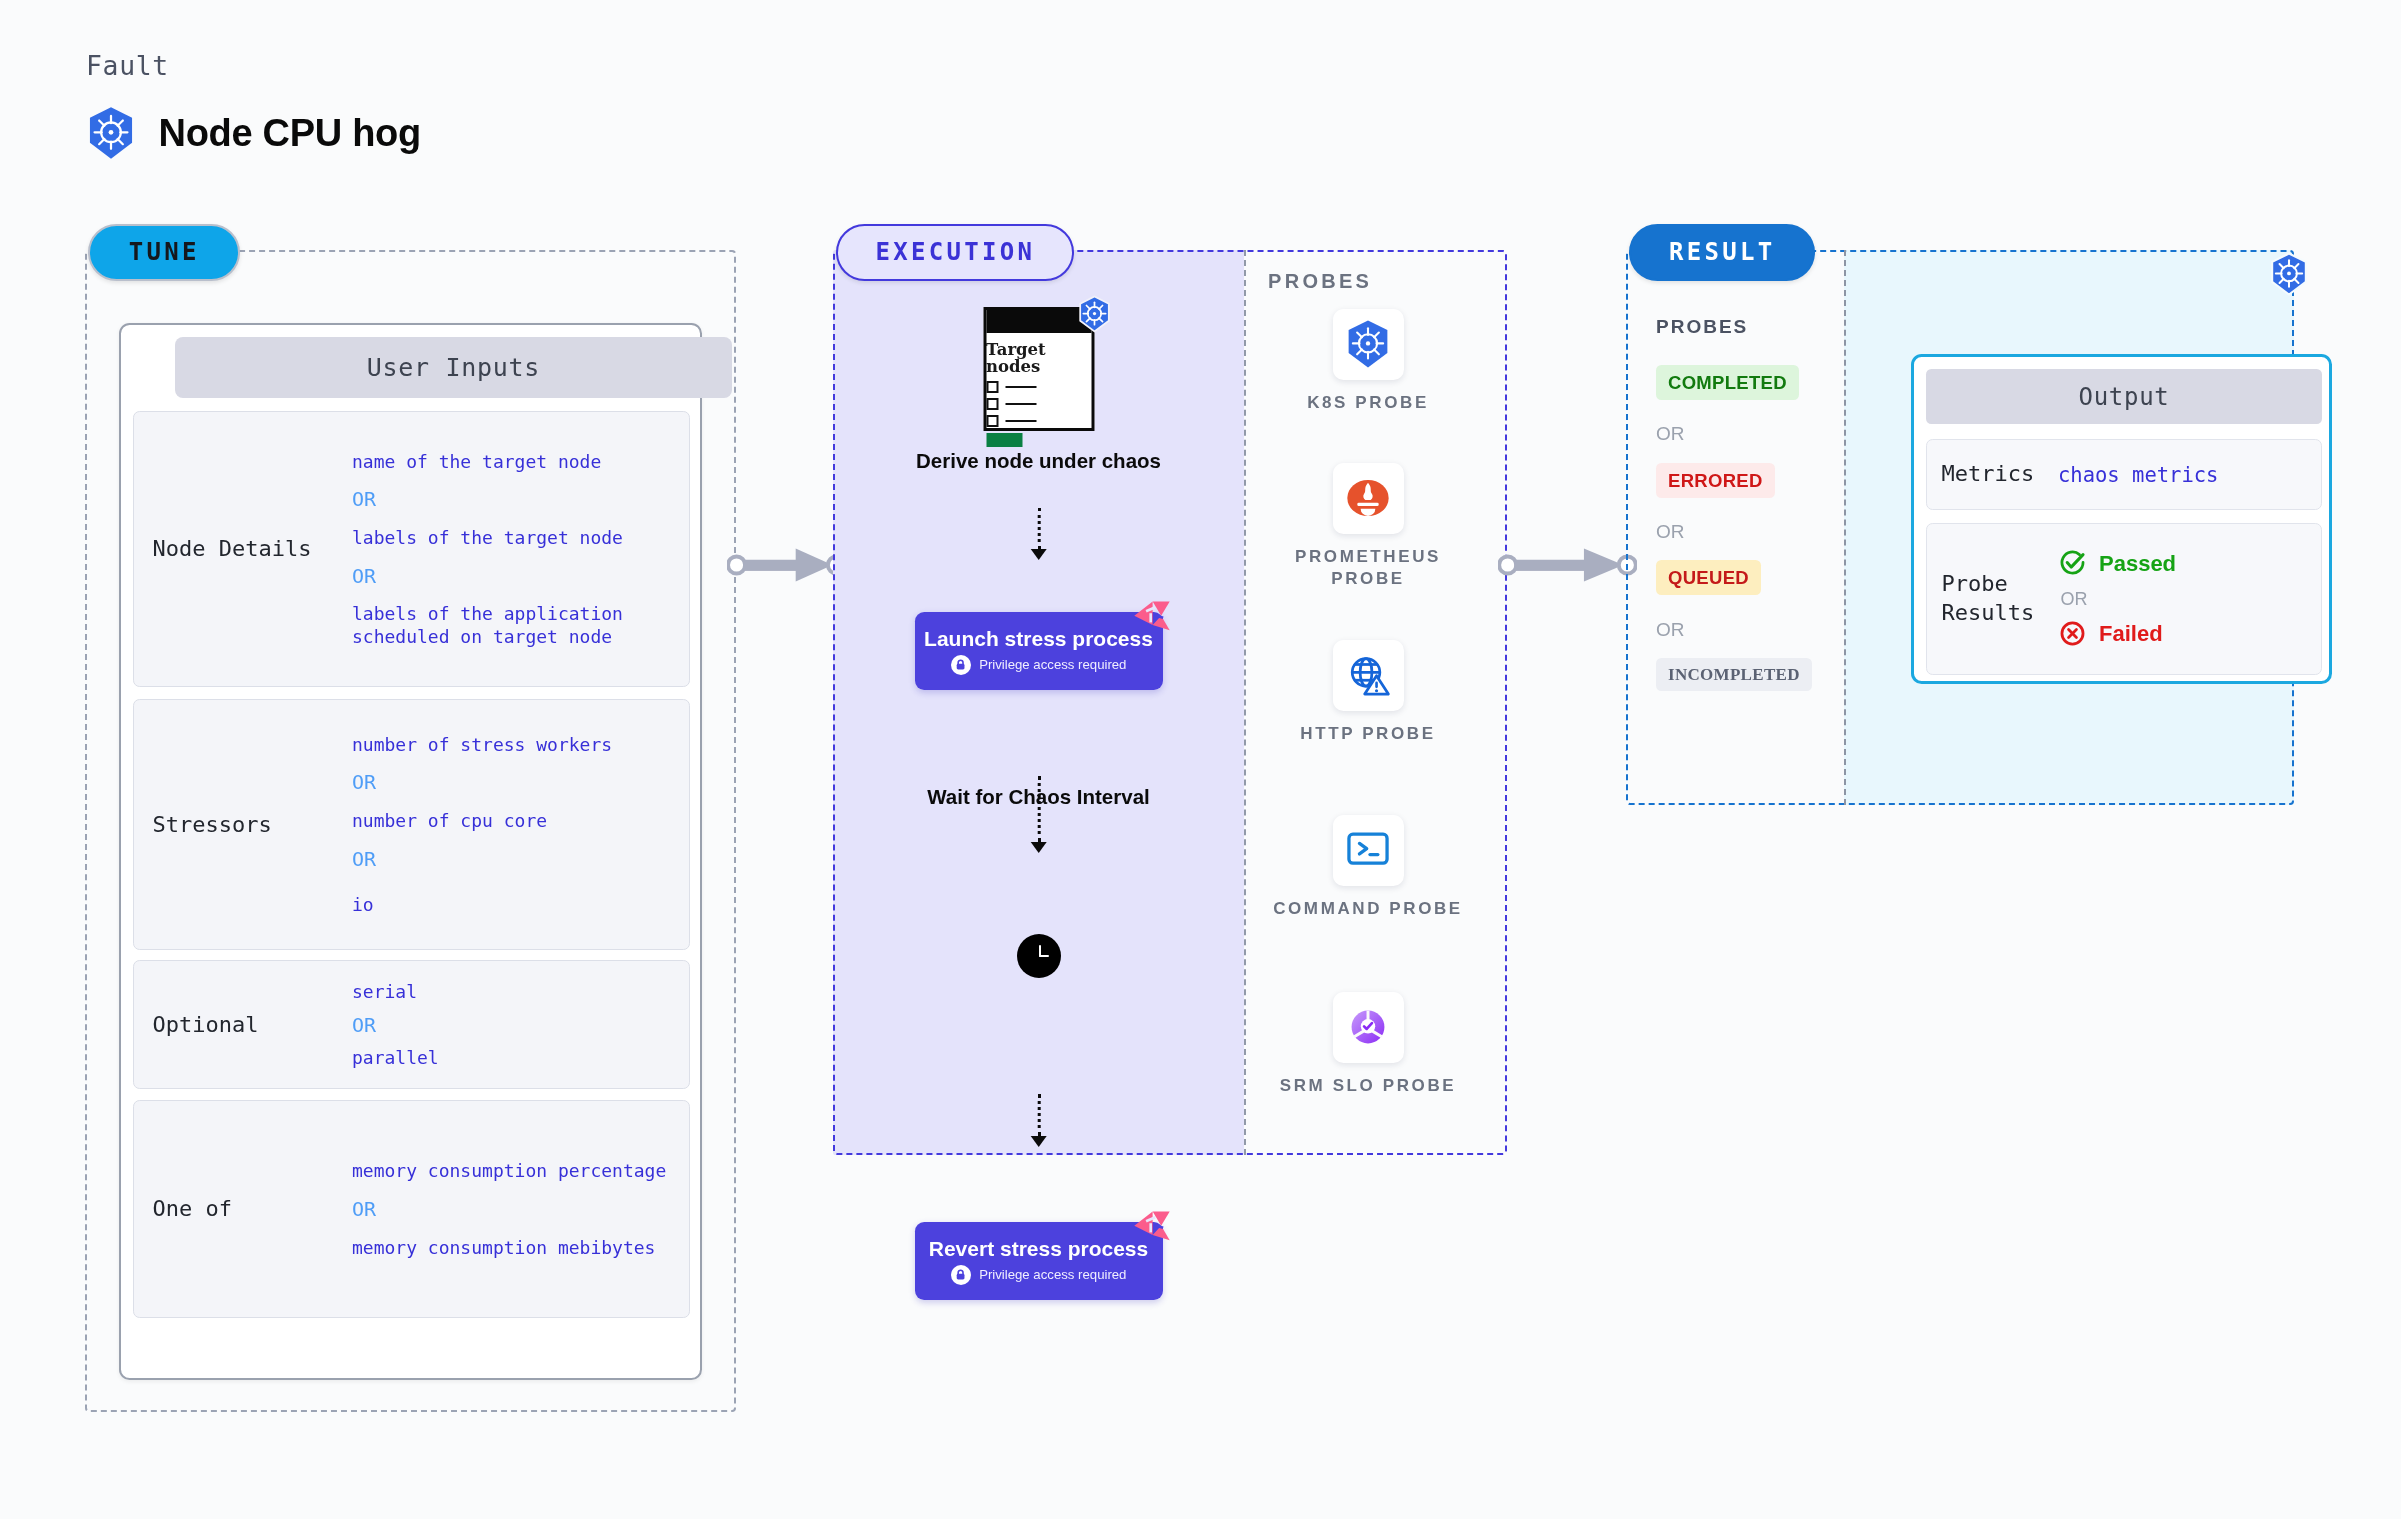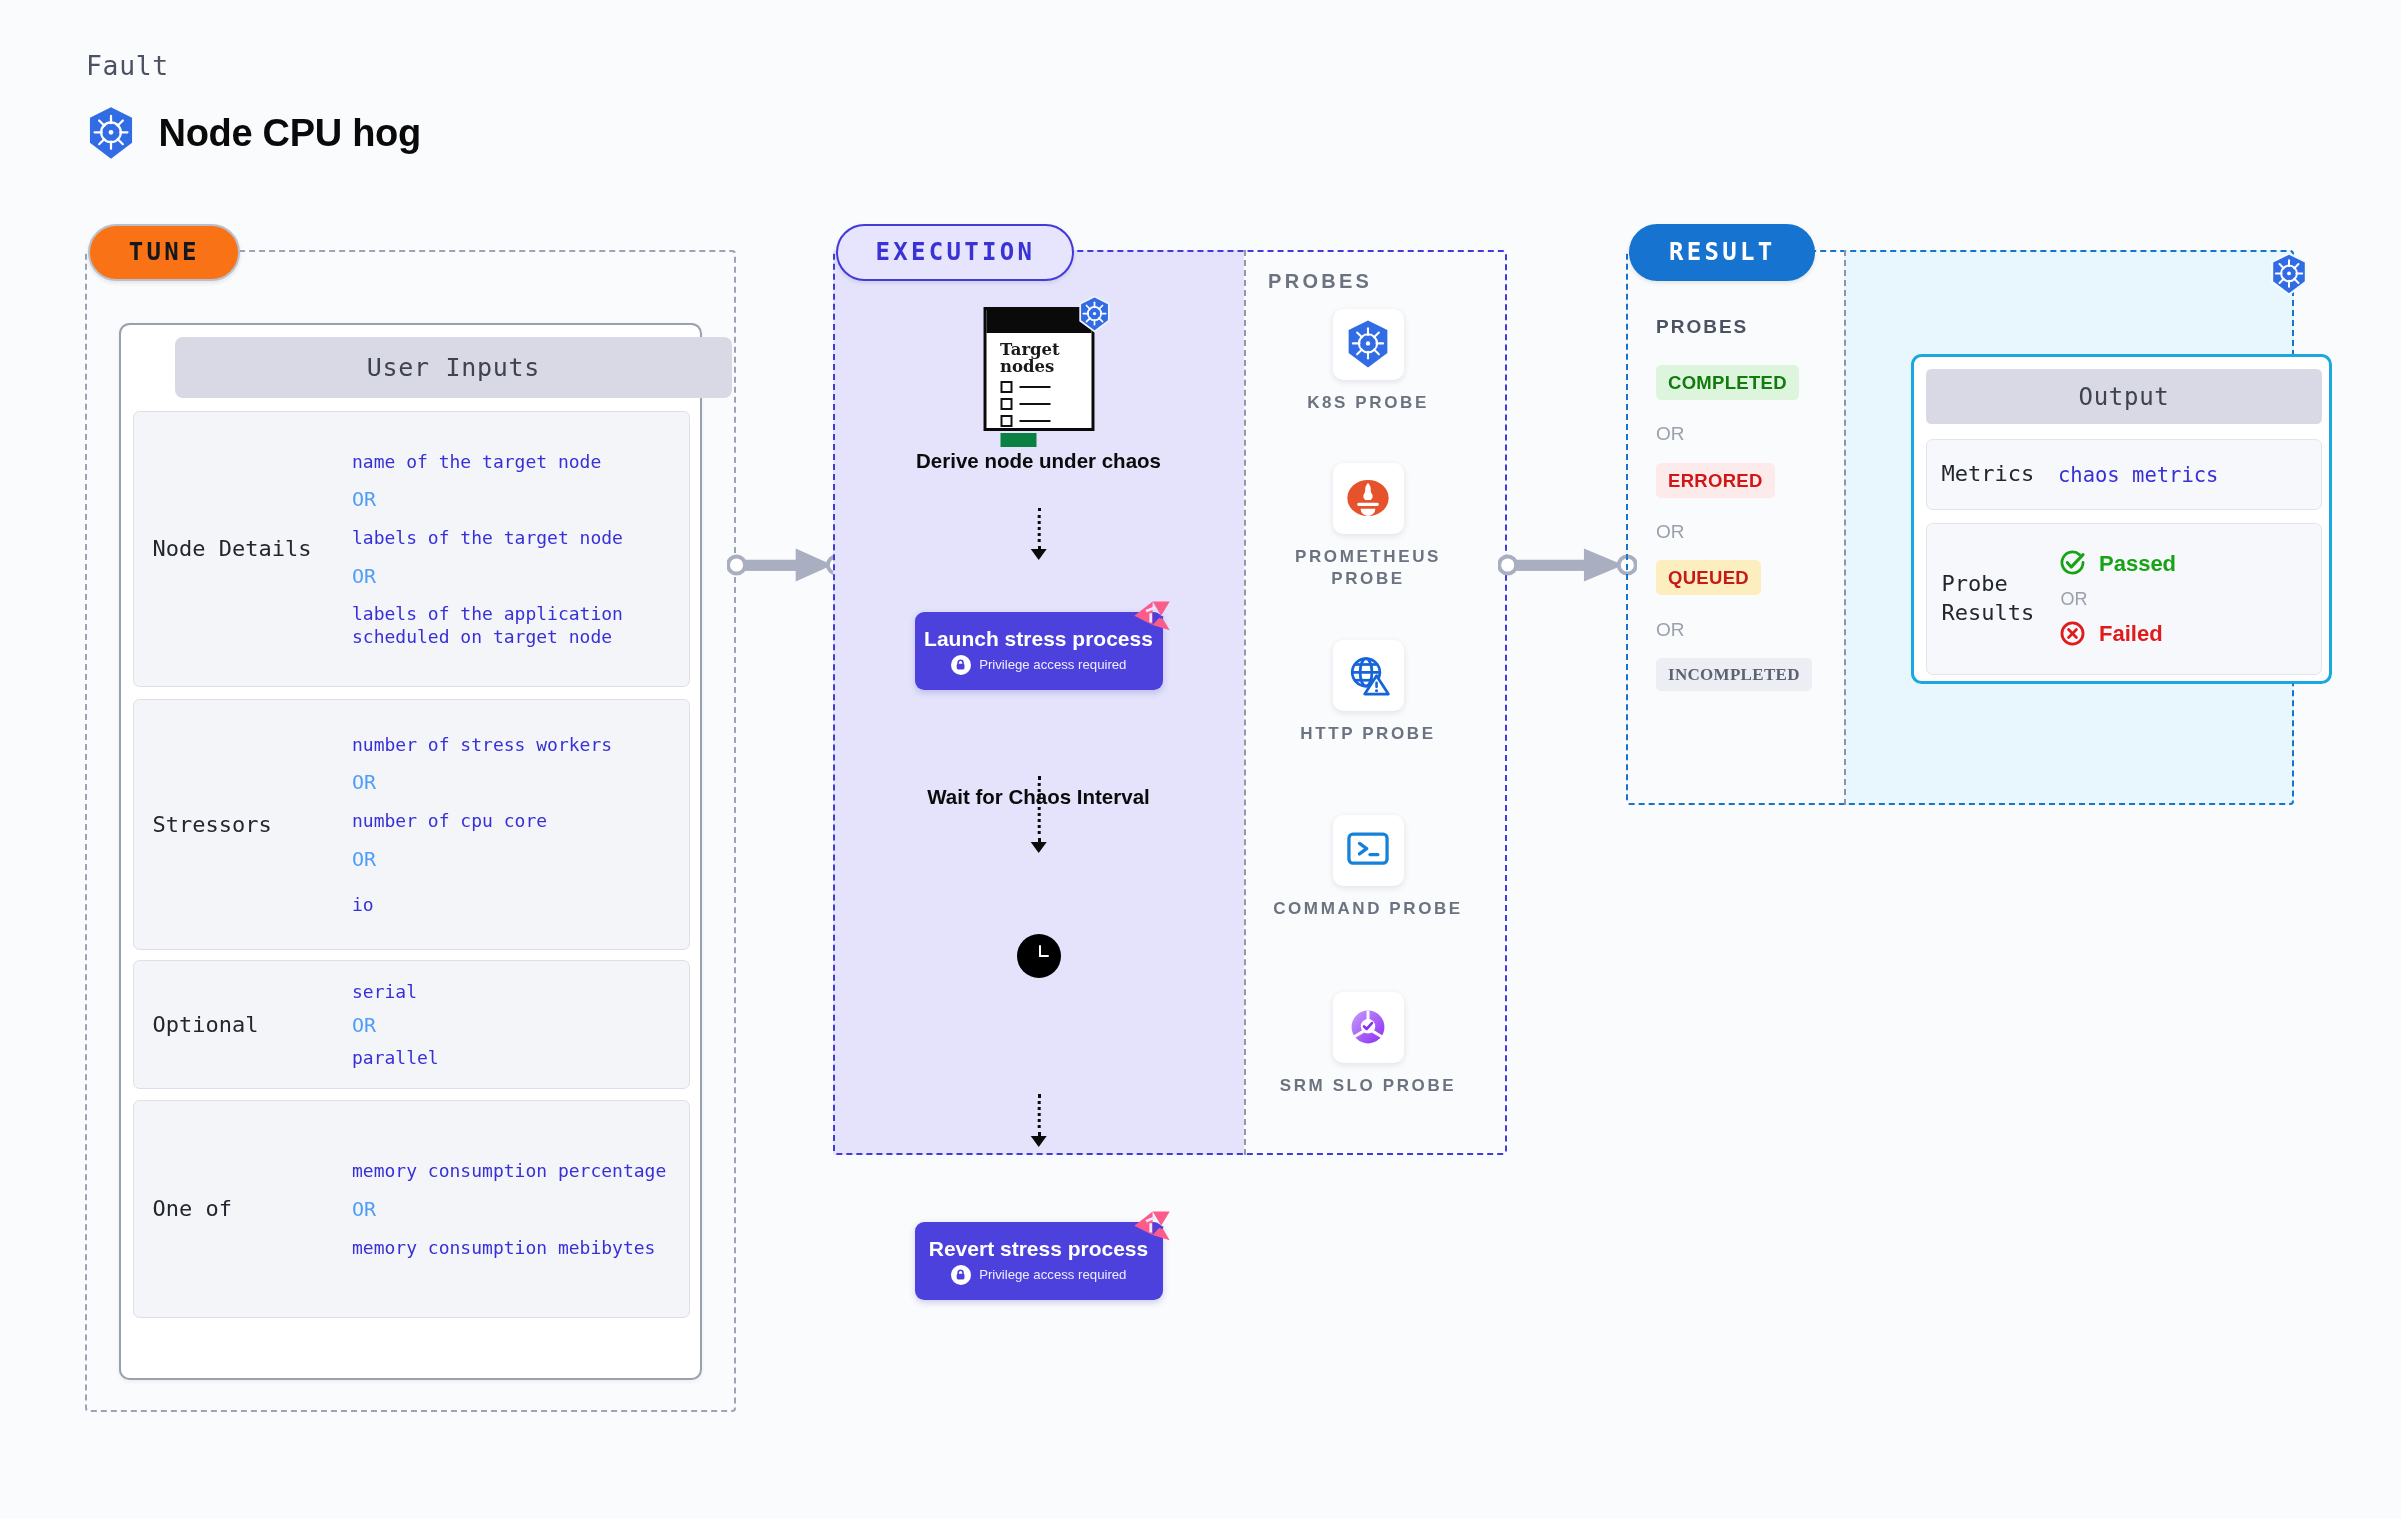--- a/index.html
+++ b/index.html
@@ -34,21 +34,21 @@
     font-family: "DejaVu Sans Mono", monospace;
     font-weight: bold; letter-spacing: 3.3px;
     box-shadow: 0 2px 4.6px rgba(0,0,0,.10);
   }
 
   
   #tune-panel { left: 85px; top: 250px; width: 651px; height: 1162px; }
   #tune-panel .panel-box { border: 2px dashed #9ba3b4; }
   #tune-pill {
     left: 3.3px; top: -26.4px; width: 152px; height: 57px;
-    background: #f97316; border: 2px solid #b9bfcc; color: #15171c; font-size: 24px;
+    background: #0ea5e9; border: 2px solid #b9bfcc; color: #15171c; font-size: 24px;
   }
   .inner-card {
     position: absolute; left: 34px; top: 73px; width: 583px; height: 1057px;
     background: #ffffff; border: 2px solid #9aa1ae; border-radius: 10.6px;
     box-shadow: 0 1.3px 4px rgba(0,0,0,.06);
   }
   .card-title {
     position: absolute; left: 12px; top: 12px; width: 557px; height: 61px;
     background: #d8d9e4; border-radius: 8px;
     display: flex; align-items: center; justify-content: center;
@@ -87,21 +87,21 @@
     position: absolute; left: 435px; top: 20px;
     font-family: "Liberation Sans", sans-serif;
     font-size: 20px; font-weight: bold; color: #6b7280; letter-spacing: 3.3px;
   }
 
   .flow { position: absolute; left: 0; top: 0; width: 411px; height: 100%; }
   .flow-center { position: absolute; left: 50%; transform: translateX(-50%); }
 
   .doc-card { width: 111px; height: 124px; background: #ffffff; border: 3.3px solid #0a0a0a; }
   .doc-bar { height: 22.5px; background: #0a0a0a; }
-  .doc-body { padding: 8px 0 0 14px; }
+  .doc-body { padding: 8px 0 0 0; }
   .doc-title { font-family: "DejaVu Serif", serif; font-size: 16.5px; font-weight: bold; color: #1a1a1a; line-height: 1.08; }
   .doc-line { display: flex; align-items: center; gap: 7.3px; margin-top: 4.6px; }
   .doc-chk { width: 12.5px; height: 12.5px; border: 2px solid #111; }
   .doc-dash { width: 31px; height: 2.6px; background: #111; }
   .doc-green { width: 36px; height: 13.2px; background: #0a8043; margin-top: 6px; }
 
   .step-label {
     font-family: "Liberation Sans", sans-serif;
     font-weight: bold; font-size: 20.5px; color: #0b0b0b;
     text-align: center; line-height: 1.24; width: 264px;

